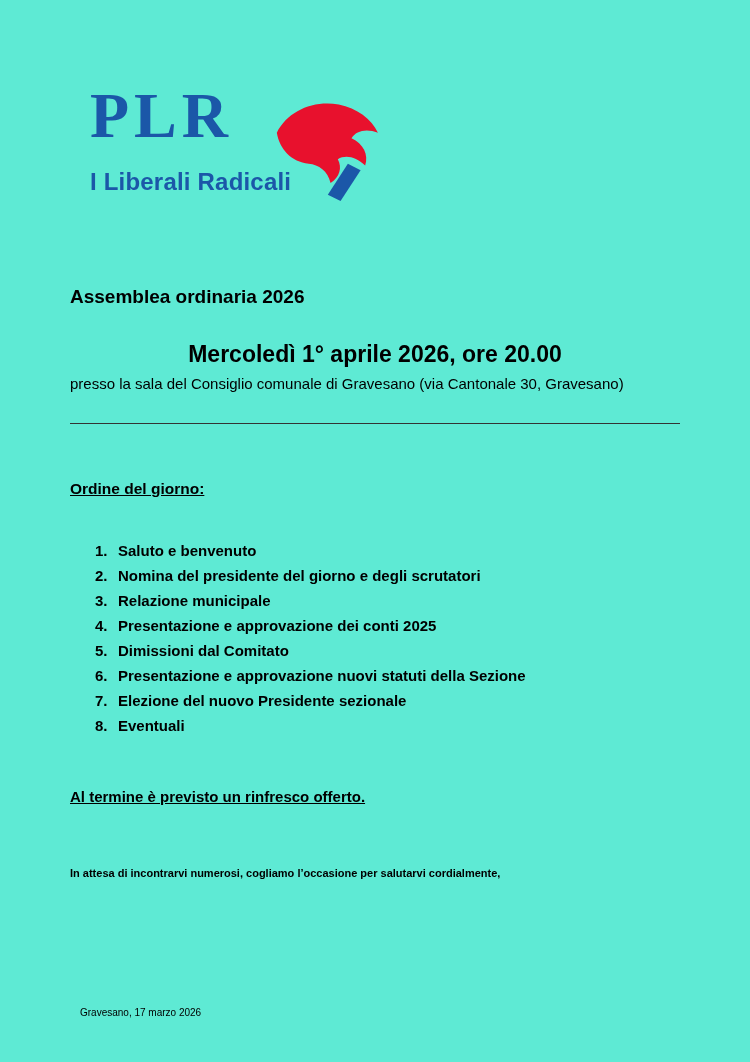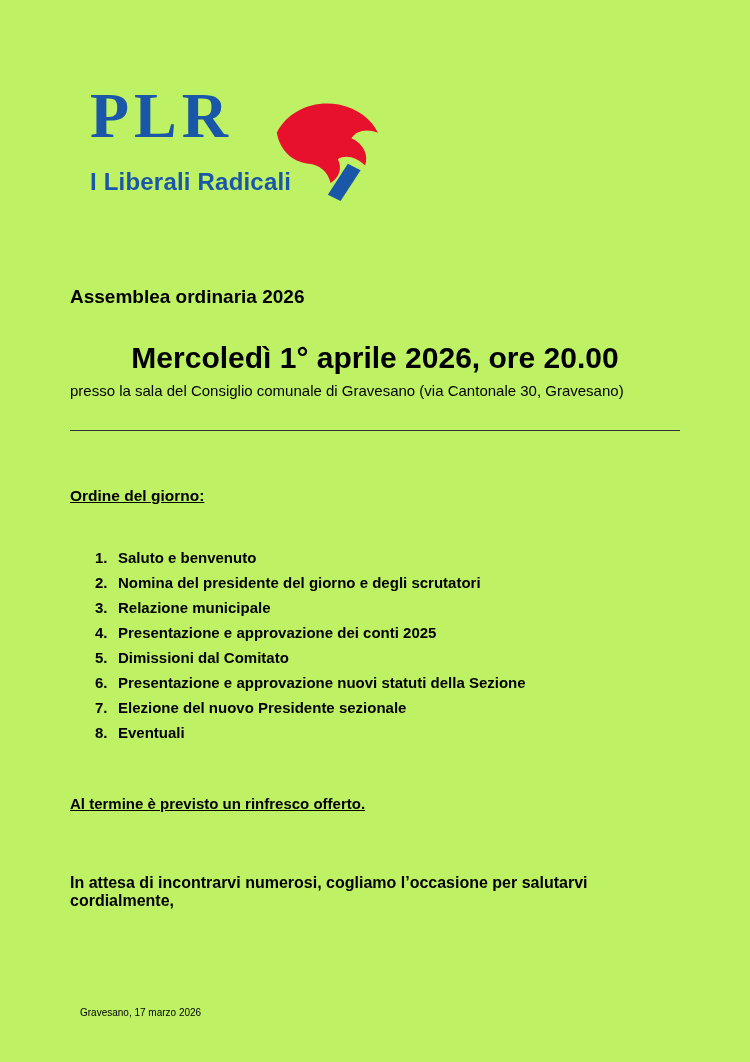--- a/index.html
+++ b/index.html
@@ -1,21 +1,21 @@
 <!DOCTYPE html>
 <html><head>
 <meta charset="utf-8">
 <style>
   * { margin: 0; padding: 0; box-sizing: border-box; }
   html, body { background: #ffffff; }
   .page {
     position: relative;
     width: 750px;
     height: 1062px;
-    background: #bef264;
+    background: #5eead4;
     font-family: "Liberation Sans", sans-serif;
     color: #000000;
     padding: 0 70px;
     overflow: hidden;
   }
   
   .logo {
     position: relative;
     margin-top: 98px;
     margin-left: 20px;
@@ -52,21 +52,21 @@
   }
   
   .doc-title {
     margin-top: 76px;
     font-size: 19px;
     font-weight: bold;
   }
   .doc-date {
     margin-top: 33px;
     text-align: center;
-    font-size: 30px;
+    font-size: 23px;
     font-weight: bold;
   }
   .doc-location {
     margin-top: 7px;
     text-align: left;
     font-size: 15px;
   }
   .rule {
     margin-top: 31px;
     border-top: 1px solid #333333;
@@ -99,21 +99,21 @@
   }
   
   .refreshment {
     margin-top: 50px;
     font-size: 15px;
     font-weight: bold;
     text-decoration: underline;
   }
   .greeting {
     margin-top: 62px;
-    font-size: 16px;
+    font-size: 11px;
     font-weight: bold;
   }
   .signature {
     margin-top: 24px;
     font-size: 15px;
     font-weight: bold;
   }
   .dateline {
     position: absolute;
     left: 80px;

